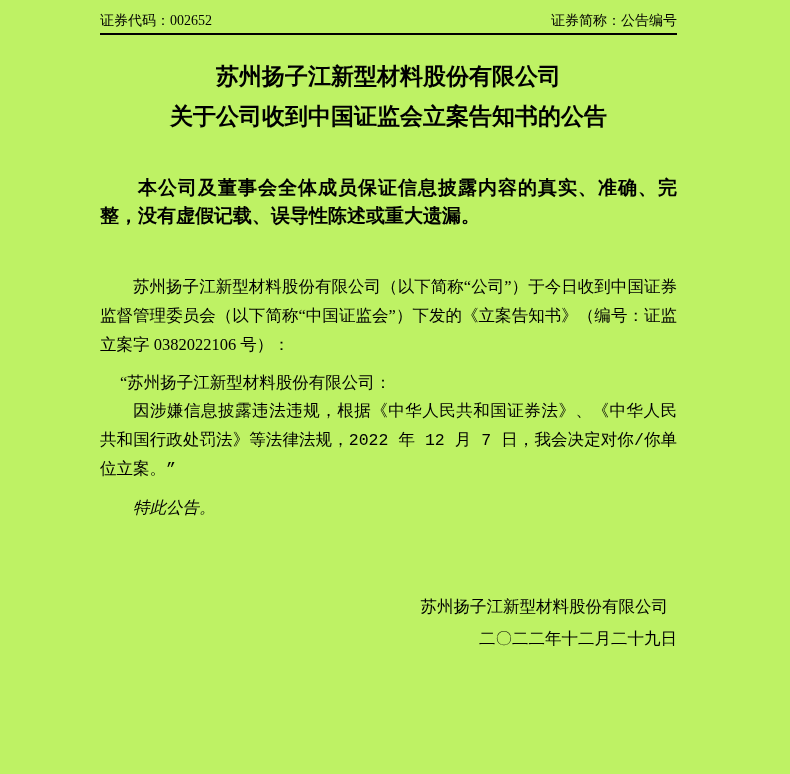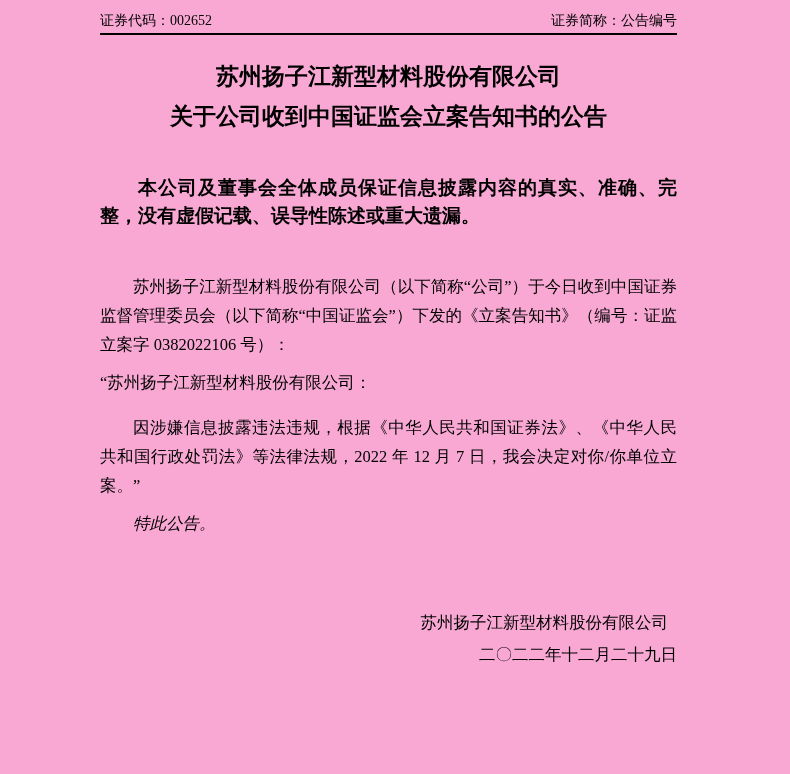--- a/index.html
+++ b/index.html
@@ -4,21 +4,21 @@
 <style>
   html, body {
     margin: 0;
     padding: 0;
     background: #ffffff;
   }
   .page {
     position: relative;
     width: 790px;
     height: 774px;
-    background: #f9a8d4;
+    background: #bef264;
     color: #000000;
     font-family: "Liberation Serif", "DejaVu Serif", serif;
     overflow: hidden;
   }
   .content {
     padding: 0 113px 0 100px; 
   }
   
   .header-row {
     display: flex;
@@ -60,23 +60,25 @@
     line-height: 29px;
     text-align: justify;
     text-indent: 2em;
   }
   p.body-para.first {
     margin-top: 42px;
   }
   p.body-para.quote-open {
     text-indent: 0;
     margin-top: 9px;
+    margin-left: 20px;
   }
   p.body-para.quote-body {
-    margin-top: 16px;
+    margin-top: 0;
+    font-family: Liberation Mono, monospace;
   }
   p.body-para.closing {
     margin-top: 9px;
     text-align: left;
     font-style: italic;
   }
   
   .sig-block {
     margin-top: 69px;
     font-size: 16.5px;

